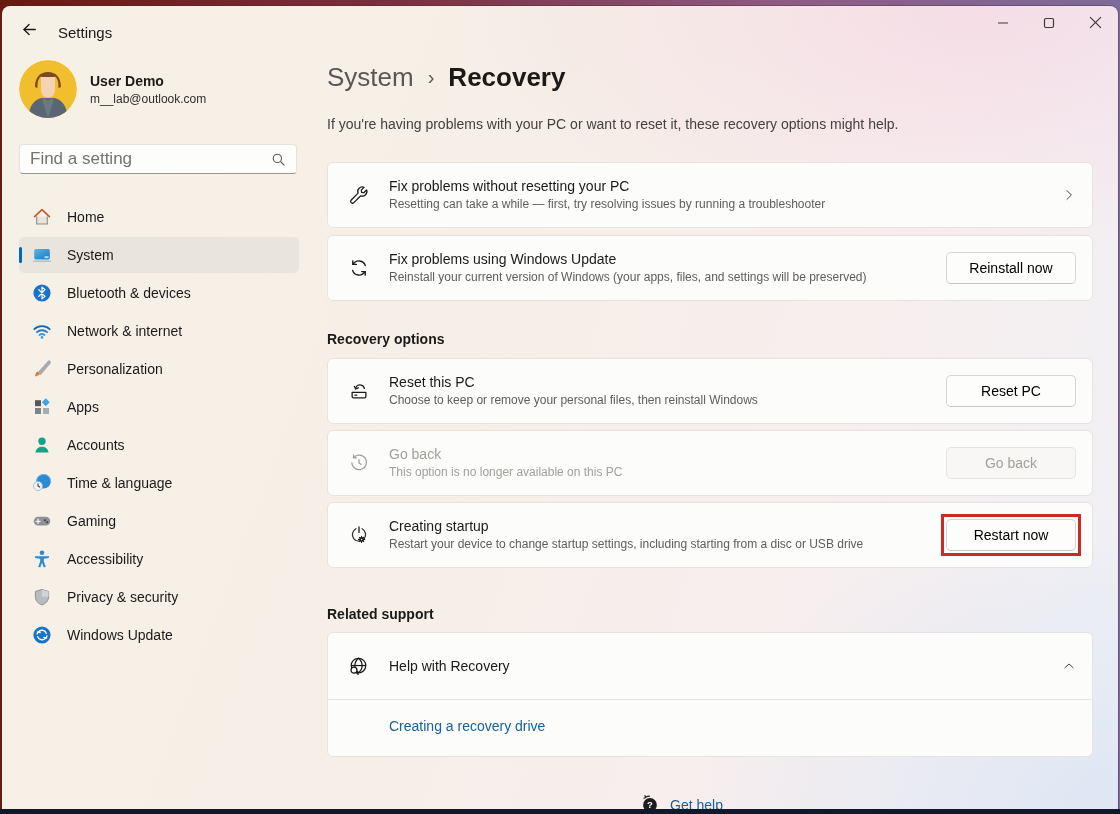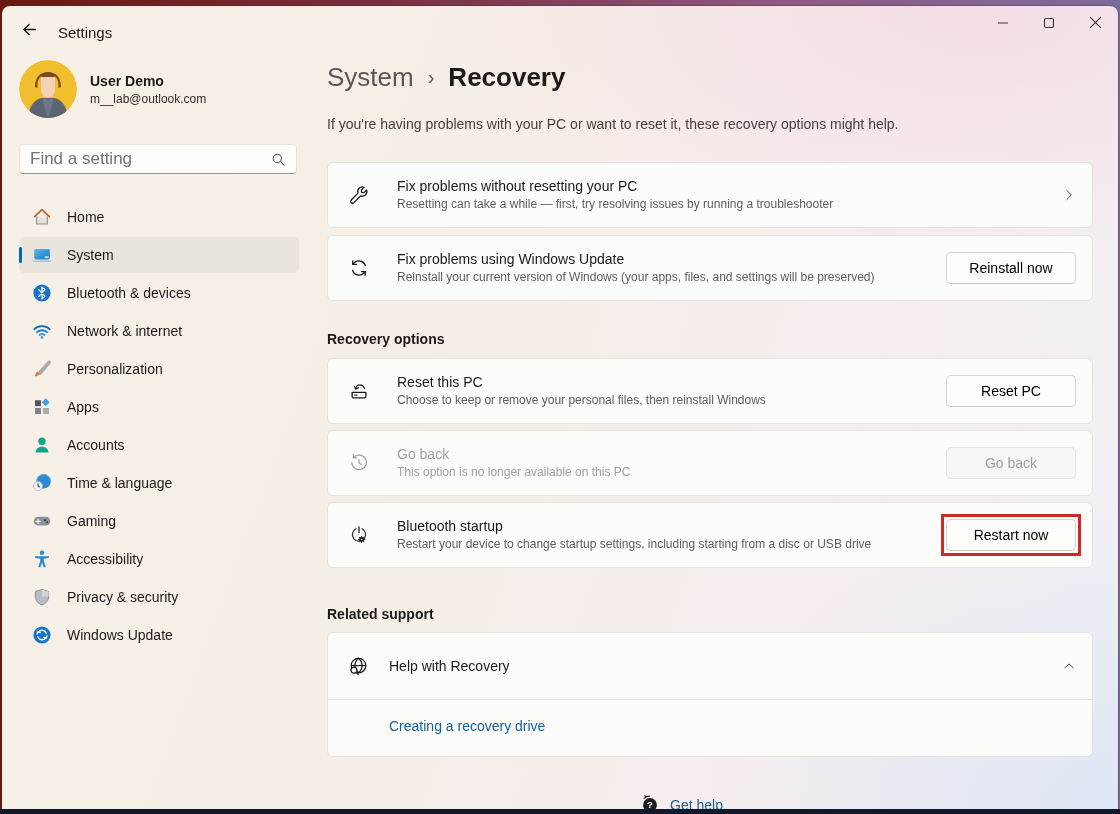--- a/index.html
+++ b/index.html
@@ -61,21 +61,21 @@
   .breadcrumb { display:flex; align-items:baseline; height:36px; }
   .crumb-parent { font-size:26px; color:#5a5755; }
   .crumb-sep { font-size:20px; color:#5a5755; margin:0 14px; position:relative; top:-2px; }
   .page-title { font-size:26px; font-weight:600; color:#1b1a19; }
   .page-desc { margin-top:18px; font-size:14px; color:#44413e; }
 
   .section-h { font-size:14px; font-weight:700; color:#1b1a19; margin-top:30px; }
   .section-h.related { margin-top:38px; }
 
   .card { background:#fcfcfb; border:1px solid #e7e3de; border-radius:6px;
-    display:flex; align-items:center; min-height:66px; padding-right:16px; margin-top:7px;gap:8px; }
+    display:flex; align-items:center; min-height:66px; padding-right:16px; margin-top:7px; }
   .card.first-gap { margin-top:30px; }
   .card.opt-gap { margin-top:11px; }
   .card.sm-gap { margin-top:6px; }
   .card-icon { width:61px; flex:none; display:flex; justify-content:center; color:#1b1a19; }
   .card-text { flex:1; padding:12px 10px 12px 0; }
   .card-title { font-size:14px; color:#1b1a19; }
   .card-sub { font-size:12px; color:#605d5a; margin-top:3px; line-height:1.3; }
   .chev { color:#454240; display:flex; }
 
   .btn { min-width:130px; height:32px; background:#fdfdfc; border:1px solid #d9d5d0; border-bottom-color:#c8c4bf;
@@ -365,21 +365,21 @@
               <path d="M12 3.2v6"></path>
               <path d="M8.7 5.2a7.2 7.2 0 1 0 6.6 0" opacity=".9"></path>
               <g>
                 <circle cx="14.8" cy="16.8" r="2.5" fill="currentColor" stroke="none"></circle>
                 <path d="M14.8 13.4v1M14.8 19.2v1M11.4 16.8h1M17.2 16.8h1M12.5 14.5l.7.7M16.4 18.4l.7.7M17.1 14.5l-.7.7M13.2 18.4l-.7.7" stroke-width="1.2"></path>
                 <circle cx="14.8" cy="16.8" r=".8" fill="#fcfcfb" stroke="none"></circle>
               </g>
             </svg>
         </span>
         <div class="card-text">
-          <div class="card-title">Bluetooth startup</div>
+          <div class="card-title">Creating startup</div>
           <div class="card-sub">Restart your device to change startup settings, including starting from a disc or USB drive</div>
         </div>
         <span class="red-ann">
           <button class="btn">Restart now</button>
         </span>
       </div>
 
       <h2 class="section-h related">Related support</h2>
 
       <div class="card help-card">

